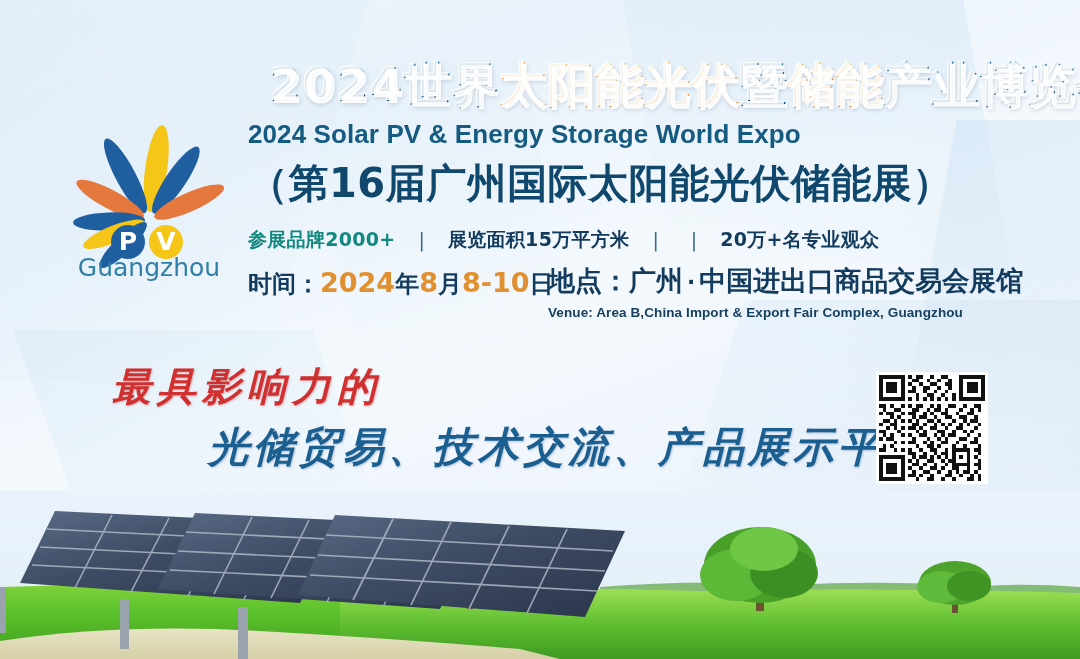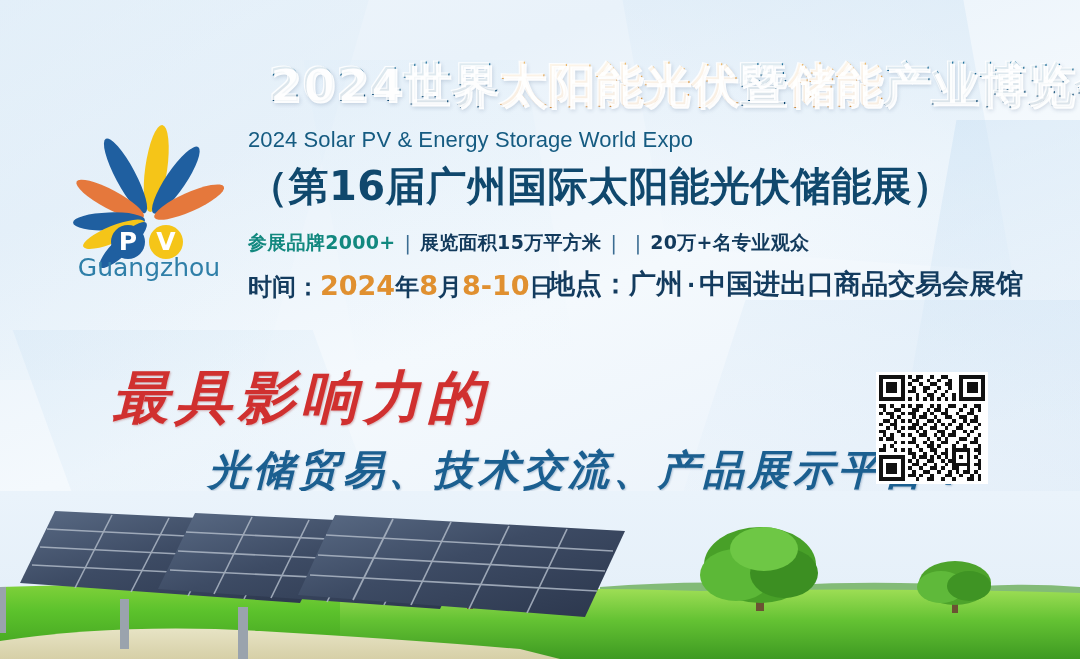--- a/index.html
+++ b/index.html
@@ -55,42 +55,42 @@
     margin-left: 21px;
   }
   .t-blue{color:#1a5d86;
     background:linear-gradient(180deg,#2b7fa8 0%,#17577f 55%,#0e4269 100%);
     -webkit-background-clip:text;background-clip:text;-webkit-text-fill-color:transparent;}
   .t-orange{
     background:linear-gradient(180deg,#f6c77a 0%,#e9a655 48%,#d88b36 100%);
     -webkit-background-clip:text;background-clip:text;-webkit-text-fill-color:transparent;}
 
   .title-en{
-    margin-top:17px;
-    font-size:22px;font-weight:400;color:#155b81;letter-spacing:.1px;
+    margin-top:9px;
+    font-size:26px;font-weight:700;color:#155b81;letter-spacing:.1px;
     white-space:nowrap;
   }
 
   .title-cn2{
     margin-top:6px;
     font-size:40px;font-weight:700;color:#10486d;letter-spacing:.5px;
     white-space:nowrap;
     font-family:"DejaVu Sans","Liberation Sans",sans-serif;
   }
 
   .title-en2{
     margin-top:5px;
     font-size:12.5px;font-weight:700;color:#1d5c85;letter-spacing:.75px;
     white-space:nowrap;
   }
 
   
   .stats{
     margin-top:16px;
-    display:flex;align-items:center;gap:0;
+    display:flex;align-items:center;gap:14px;
     font-size:19px;font-weight:700;white-space:nowrap;
     font-family:"DejaVu Sans","Liberation Sans",sans-serif;
   }
   .stat{letter-spacing:.3px;}
   .s-teal{color:#12887f;}
   .s-navy{color:#123a5c;}
   .s-orange{color:#e0952f;}
   .sep{color:#3a6c92;padding:0 9px;font-weight:400;font-size:19px;}
 
   
@@ -115,21 +115,21 @@
   }
   .vline-en{
     margin-top:6px;
     font-size:13.5px;font-weight:700;color:#15405f;white-space:nowrap;letter-spacing:.1px;
   }
 
   
   .slogan{position:absolute;left:0;top:360px;width:880px;}
   .slogan-l1{
     margin-left:112px;
-    font-size:57px;font-weight:700;
+    font-size:39px;font-weight:700;
     color:#d0302f;
     font-family:"DejaVu Serif","Liberation Serif",serif;
     font-style:italic;letter-spacing:6px;white-space:nowrap;
     text-shadow:1px 1px 2px rgba(150,30,30,.3);
   }
   .slogan-l2{
     margin-left:208px;margin-top:6px;
     font-size:41px;font-weight:700;
     color:#1b5f90;
     font-family:"DejaVu Serif","Liberation Serif",serif;
@@ -213,20 +213,21 @@
       <span class="sep">|</span>
       <span class="stat s-navy">20万+名专业观众</span>
     </div>
 
     <div class="dv">
       <div class="dv-left">
         <div class="dline-cn"><span>时间：</span><span class="dnum">2024</span><span>年</span><span class="dnum">8</span><span>月</span><span class="dnum">8-10</span><span>日</span></div>
       </div>
       <div class="dv-right">
         <div class="vline-cn">地点：广州·中国进出口商品交易会展馆</div>
+        <div class="vline-en">Venue: Area B,China Import &amp; Export Fair Complex, Guangzhou</div>
       </div>
     </div>
   </div>
 
   <div class="slogan">
     <div class="slogan-l1">最具影响力的</div>
     <div class="slogan-l2">光储贸易、技术交流、产品展示平台！</div>
   </div>
 
   <div class="qr-wrap">

